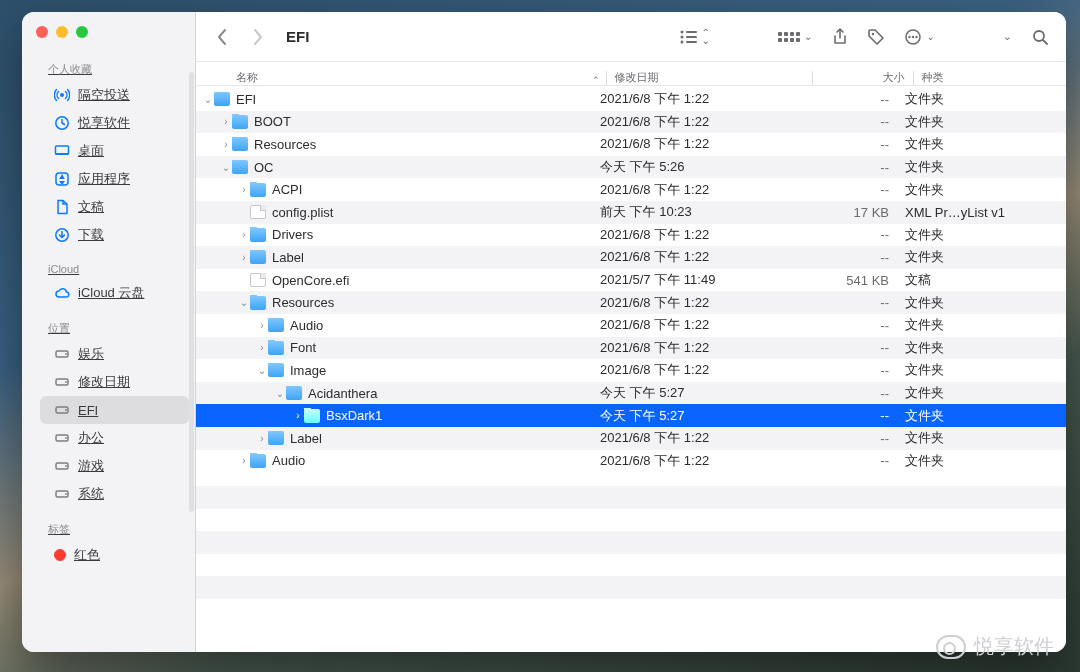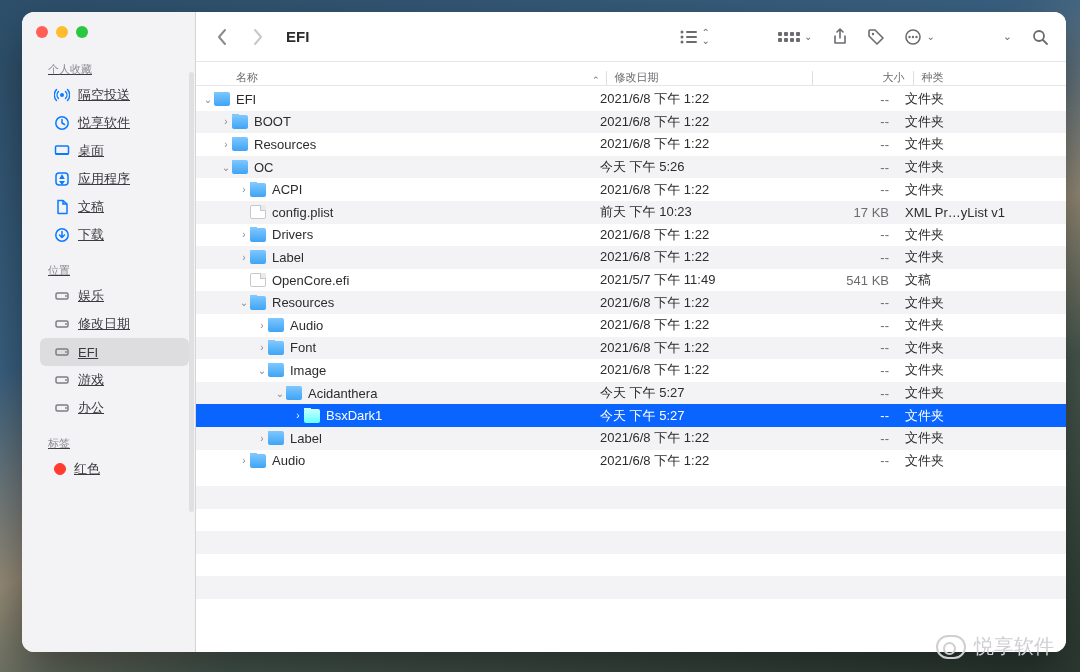--- a/index.html
+++ b/index.html
@@ -161,20 +161,33 @@
               <svg width="16" height="16" viewBox="0 0 16 16">
                 <circle cx="8" cy="8" r="6.2" stroke="currentColor" stroke-width="1.5" fill="none"></circle>
                 <path d="M8 4.5v5M5.5 8L8 10.5 10.5 8" stroke="currentColor" stroke-width="1.5" fill="none" stroke-linecap="round" stroke-linejoin="round"></path>
               </svg>
             </span>
             <span>下载</span>
           </div>
         </div>
     </div>
 
+    <div class="sb-section">
+      <div class="sb-header">iCloud</div>
+      <div id="sb-icloud">
+          <div class="sb-item">
+            <span class="sb-ico">
+              <svg width="16" height="16" viewBox="0 0 16 16">
+                <path d="M5 12a3 3 0 010-6 4 4 0 017.5 1A2.5 2.5 0 0112 12z" stroke="currentColor" stroke-width="1.5" fill="none"></path>
+              </svg>
+            </span>
+            <span>iCloud 云盘</span>
+          </div>
+        </div>
+    </div>
 
     <div class="sb-section">
       <div class="sb-header">位置</div>
       <div id="sb-loc">
           <div class="sb-item">
             <span class="sb-ico gray">
               <svg width="16" height="16" viewBox="0 0 16 16">
                 <rect x="2" y="5" width="12" height="6" rx="1.5" stroke="currentColor" stroke-width="1.5" fill="none"></rect>
                 <circle cx="12" cy="8" r="0.9" fill="currentColor"></circle>
               </svg>
@@ -199,30 +212,39 @@
             </span>
             <span>EFI</span>
           </div>
           <div class="sb-item">
             <span class="sb-ico gray">
               <svg width="16" height="16" viewBox="0 0 16 16">
                 <rect x="2" y="5" width="12" height="6" rx="1.5" stroke="currentColor" stroke-width="1.5" fill="none"></rect>
                 <circle cx="12" cy="8" r="0.9" fill="currentColor"></circle>
               </svg>
             </span>
-            <span>游戏</span>
+            <span>办公</span>
           </div>
           <div class="sb-item">
             <span class="sb-ico gray">
               <svg width="16" height="16" viewBox="0 0 16 16">
                 <rect x="2" y="5" width="12" height="6" rx="1.5" stroke="currentColor" stroke-width="1.5" fill="none"></rect>
                 <circle cx="12" cy="8" r="0.9" fill="currentColor"></circle>
               </svg>
             </span>
-            <span>办公</span>
+            <span>游戏</span>
+          </div>
+          <div class="sb-item">
+            <span class="sb-ico gray">
+              <svg width="16" height="16" viewBox="0 0 16 16">
+                <rect x="2" y="5" width="12" height="6" rx="1.5" stroke="currentColor" stroke-width="1.5" fill="none"></rect>
+                <circle cx="12" cy="8" r="0.9" fill="currentColor"></circle>
+              </svg>
+            </span>
+            <span>系统</span>
           </div>
         </div>
     </div>
 
     <div class="sb-section">
       <div class="sb-header">标签</div>
       <div id="sb-tags">
           <div class="sb-item">
             <span class="tag-dot red"></span>
             <span>红色</span>

